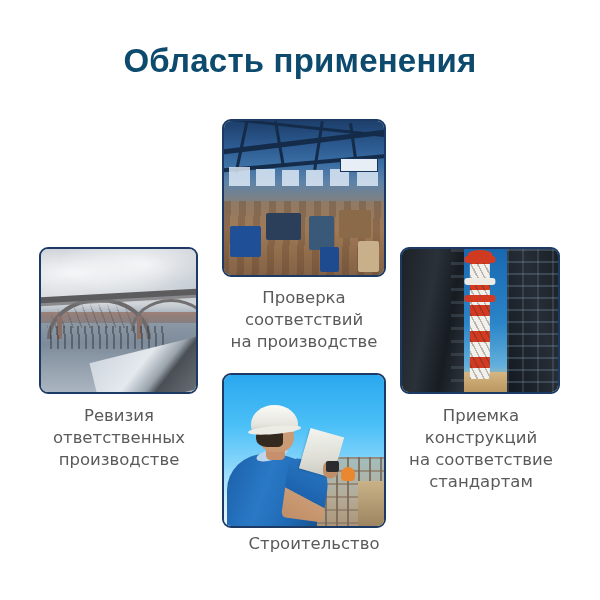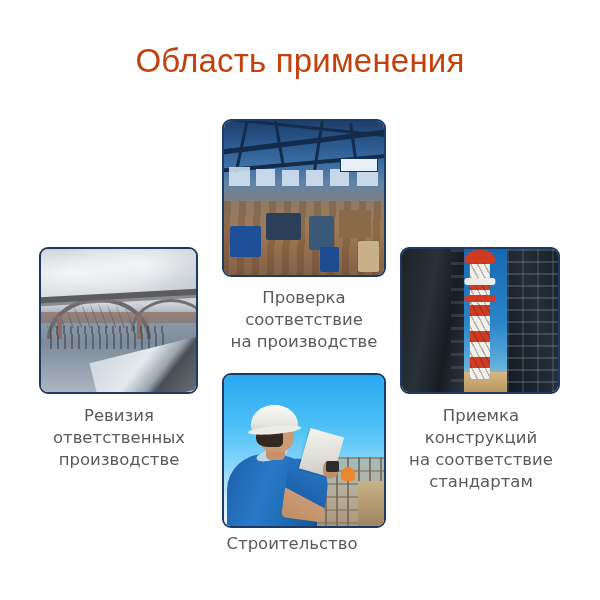--- a/index.html
+++ b/index.html
@@ -24,22 +24,22 @@
   }
 
   
   .page-title {
     position: absolute;
     left: 0;
     top: 42px;
     width: 600px;
     text-align: center;
     font-size: 33px;
-    font-weight: normal;
-    color: #c2410c;
+    font-weight: bold;
+    color: #0c4a6e;
     letter-spacing: 0.2px;
     line-height: 1.15;
     white-space: nowrap;
   }
 
   
   .card {
     position: absolute;
   }
 
@@ -73,21 +73,21 @@
   #card-factory .photo-frame { left: 222px; top: 119px; width: 164px; height: 158px; }
   #card-factory .caption     { left: 202px; top: 287px; width: 204px; }
 
   #card-bridge .photo-frame  { left: 39px;  top: 247px; width: 159px; height: 147px; }
   #card-bridge .caption      { left: 20px;  top: 405px; width: 198px; }
 
   #card-tower .photo-frame   { left: 400px; top: 247px; width: 160px; height: 147px; }
   #card-tower .caption       { left: 386px; top: 405px; width: 190px; }
 
   #card-construction .photo-frame { left: 222px; top: 373px; width: 164px; height: 155px; }
-  #card-construction .caption     { left: 192px; top: 533px; width: 200px; }
+  #card-construction .caption     { left: 214px; top: 533px; width: 200px; }
 
   
   .ph-factory {
     background:
       linear-gradient(180deg, #1d3f6b 0%, #2c5a90 16%, #3b6fa4 28%, #5f83a8 40%,
                       #8b7f71 56%, #a07f5f 70%, #8d6a4c 84%, #6d5340 100%);
   }
   .ph-factory .truss {
     position: absolute;
     background: #142b4a;
@@ -361,21 +361,21 @@
         <div class="floor"></div>
         <div class="mach m1"></div>
         <div class="mach m2"></div>
         <div class="mach m3"></div>
         <div class="mach m4"></div>
         <div class="mach m5"></div>
         <div class="mach m6"></div>
       </div>
     </div>
     <div class="caption">Проверка
-соответствие
+соответствий
 на производстве</div>
   </div>
 
   <div class="card" id="card-bridge">
     <div class="photo-frame">
       <div class="photo ph-bridge">
         <div class="sky-cloud"></div>
         <div class="treeline"></div>
         <div class="water"></div>
         <div class="arch"></div>

